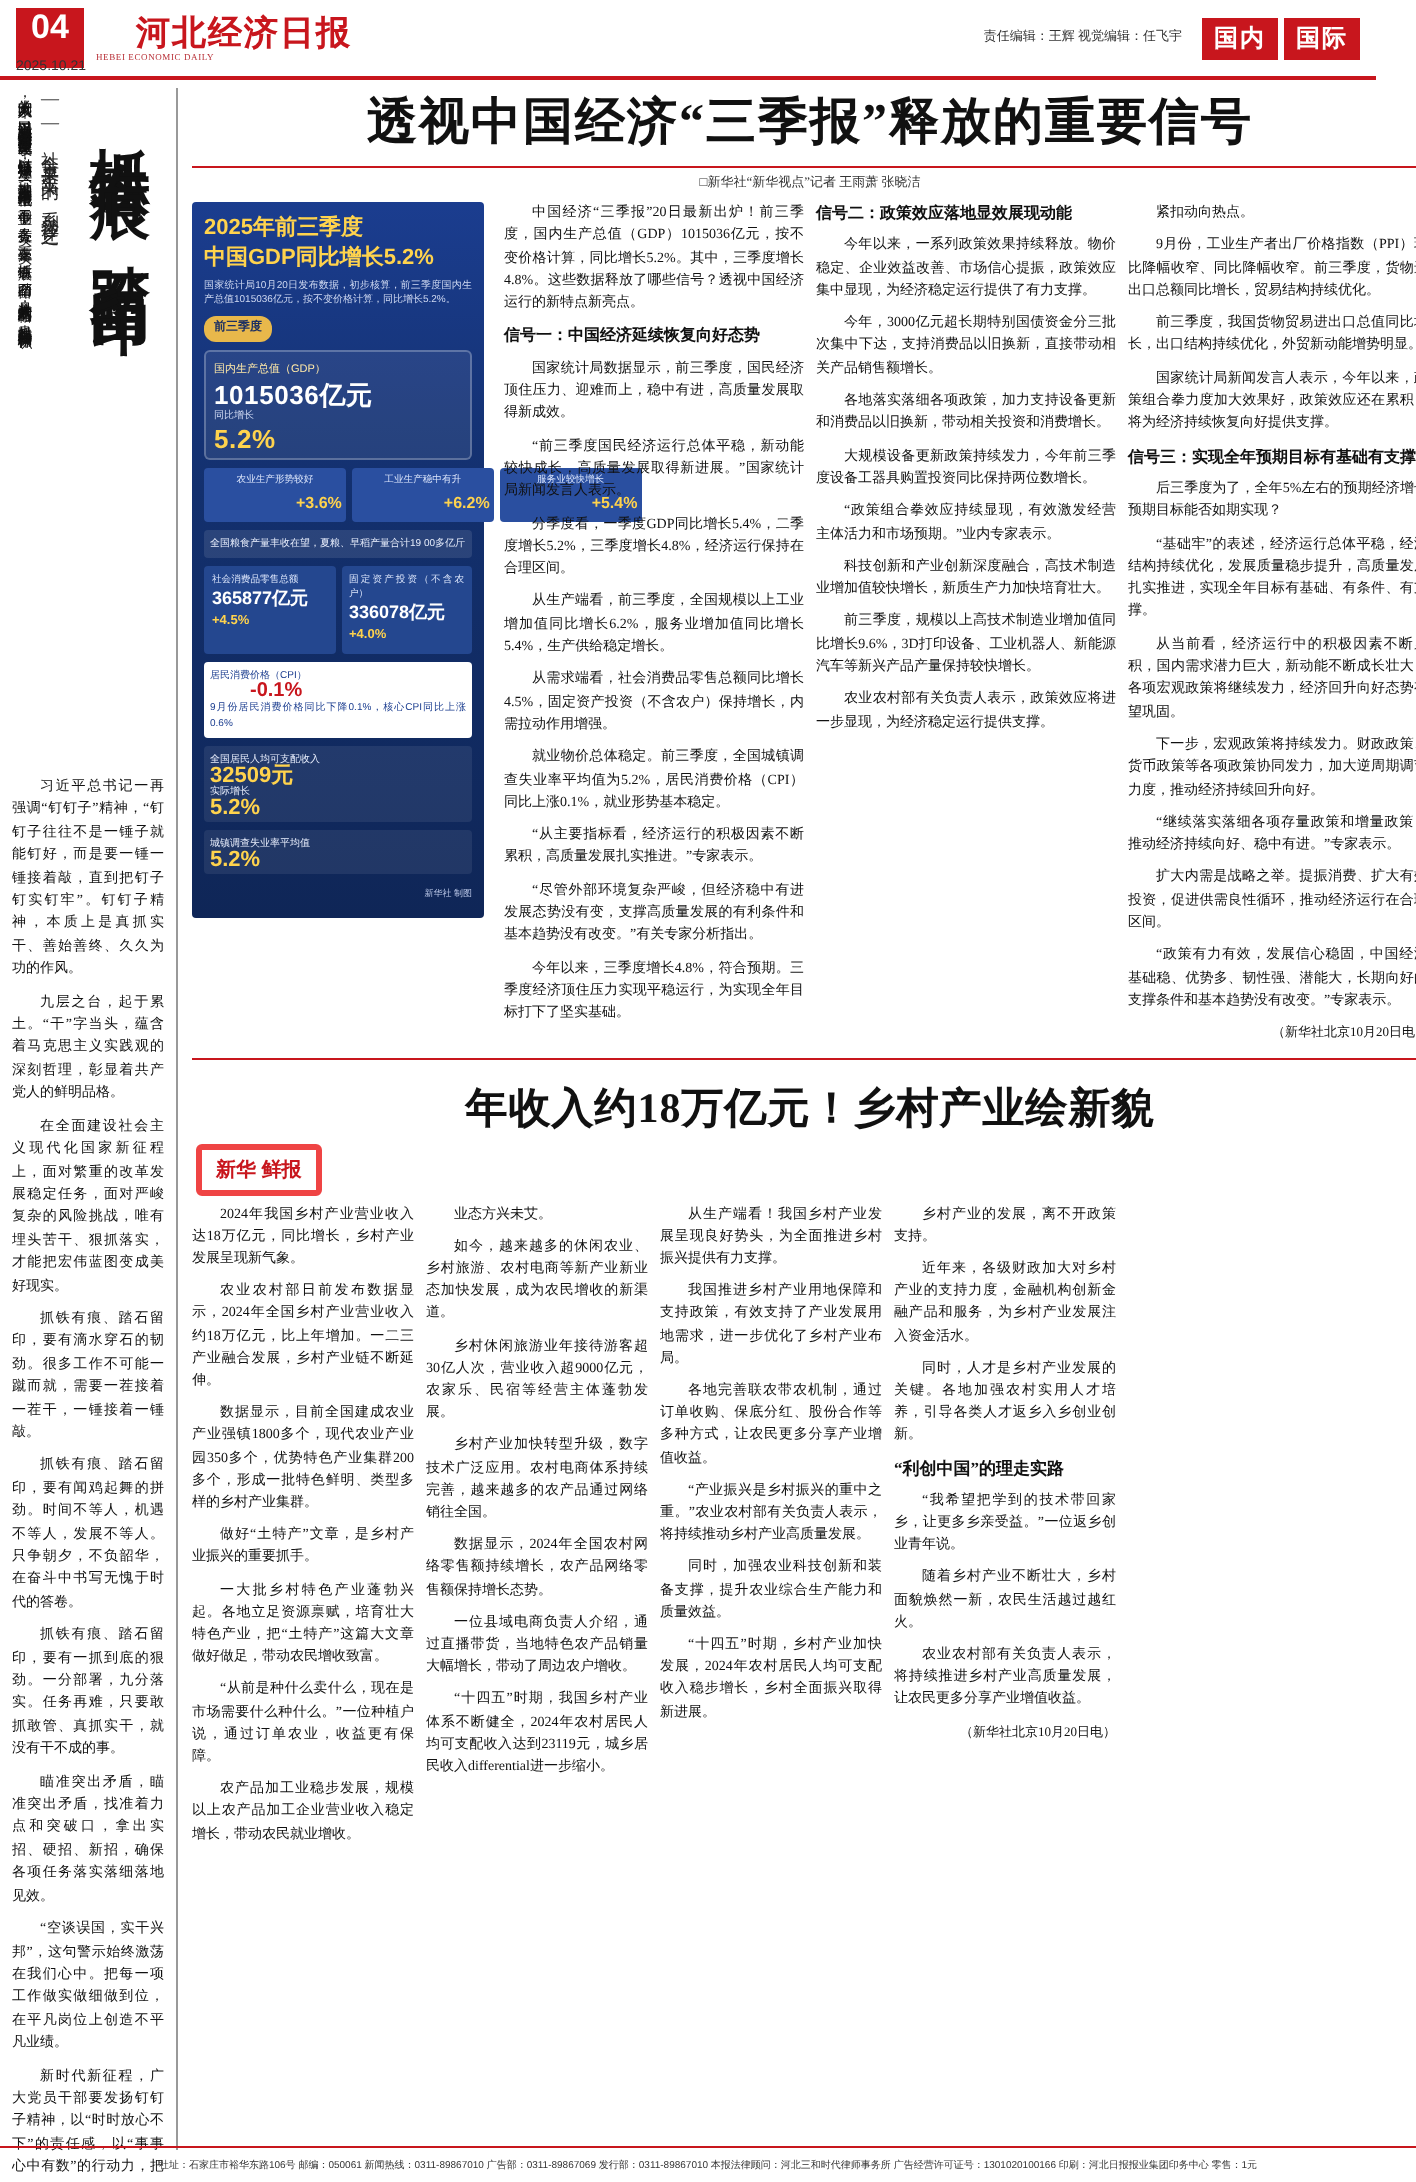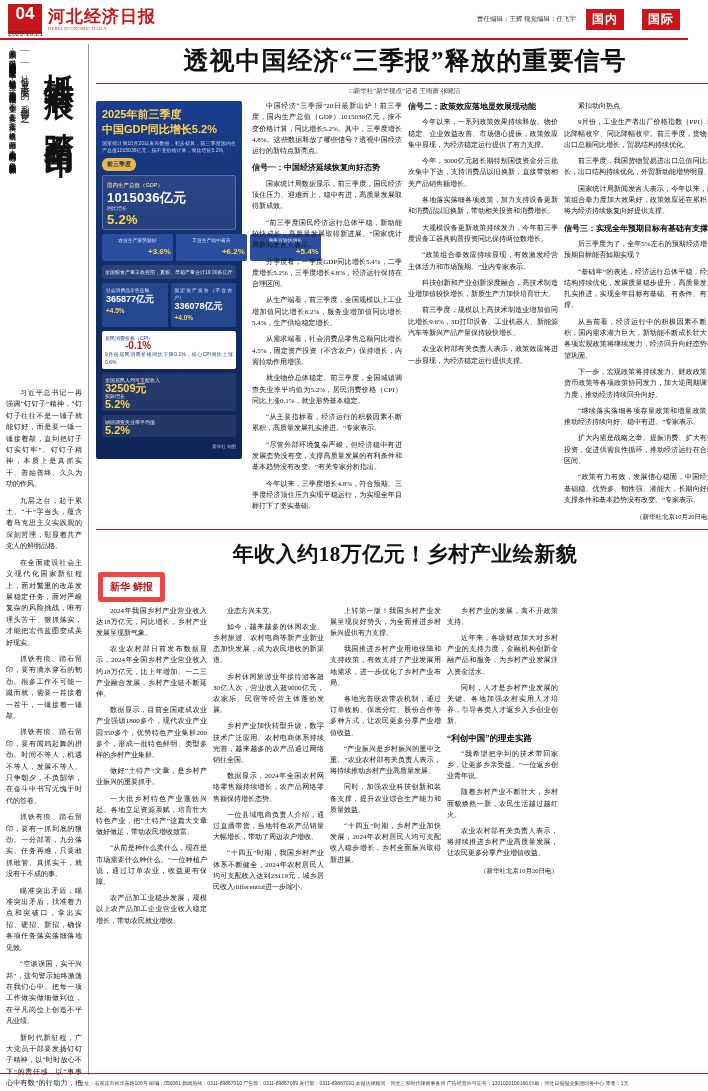--- a/index.html
+++ b/index.html
@@ -30,27 +30,28 @@
   .mast-date {
     position:absolute; left:8px; top:30px;
     font-size:7px; color:#333; font-family:"Liberation Sans", sans-serif;
   }
   .logo {
     margin-left:6px; display:flex; flex-direction:column; justify-content:center;
   }
   .logo-cn {
     font-size:17px; font-weight:bold; color:#c8161d; letter-spacing:1px;
     line-height:18px;
+    margin-left:20px;
   }
   .logo-en { font-size:4.5px; color:#b9333a; letter-spacing:.3px;}
   .mast-credits {
     margin-left:auto; margin-right:10px; text-align:right;
     font-size:6.5px; color:#333; line-height:10px;
   }
-  .mast-tags { display:flex; gap:18px; align-items:flex-start; }
+  .mast-tags { display:flex; gap:3px; align-items:flex-start; }
   .tag {
     background:#c8161d; color:#fff; font-size:12px; font-weight:bold;
     padding:2px 6px; letter-spacing:1px;
     font-family:"Liberation Sans", sans-serif;
   }
 
   
   .body-wrap { display:flex; height:1035px; padding:4px 6px 0 6px; }
   .col-left { width:196px; border-right:1px solid #999; padding-right:6px; }
   .col-right { flex:1; padding-left:7px; }
@@ -143,21 +144,21 @@
   .inc .big { font-size:11px; font-weight:bold; color:#ffd34d; }
   .info-src { font-size:4.5px; color:#b9c6e6; margin-top:4px; text-align:right; }
 
   
   .story2-head {
     font-size:21px; font-weight:bold; text-align:center; margin:10px 0 4px;
     letter-spacing:.5px;
   }
   .divider-red { border-top:1px solid #c8161d; margin:6px 0 6px; }
   .xinhua-badge {
-    display:inline-block; border:5px solid #ef4444; color:#c8161d;
+    display:inline-block; border:3px solid #ef4444; color:#c8161d;
     font-size:10px; font-weight:bold; padding:3px 7px; border-radius:3px;
     font-family:"Liberation Sans", sans-serif;
   }
   .four-col { display:flex; gap:6px; margin-top:4px; }
   .fc { width:111px; font-size:7px; line-height:11.2px; text-align:justify; }
   .fc p { margin:0 0 5px 0; text-indent:14px; }
 
   
   .footer {
     position:absolute; left:0; bottom:0; width:708px; height:18px;
@@ -343,21 +344,21 @@
         <div class="fc">
           <p>业态方兴未艾。</p>
           <p>如今，越来越多的休闲农业、乡村旅游、农村电商等新产业新业态加快发展，成为农民增收的新渠道。</p>
           <p>乡村休闲旅游业年接待游客超30亿人次，营业收入超9000亿元，农家乐、民宿等经营主体蓬勃发展。</p>
           <p>乡村产业加快转型升级，数字技术广泛应用。农村电商体系持续完善，越来越多的农产品通过网络销往全国。</p>
           <p>数据显示，2024年全国农村网络零售额持续增长，农产品网络零售额保持增长态势。</p>
           <p>一位县域电商负责人介绍，通过直播带货，当地特色农产品销量大幅增长，带动了周边农户增收。</p>
           <p>“十四五”时期，我国乡村产业体系不断健全，2024年农村居民人均可支配收入达到23119元，城乡居民收入differential进一步缩小。</p>
         </div>
         <div class="fc">
-          <p>上转第一版！我国乡村产业发展呈现良好势头，为全面推进乡村振兴提供有力支撑。</p>
+          <p>从生产端看！我国乡村产业发展呈现良好势头，为全面推进乡村振兴提供有力支撑。</p>
           <p>我国推进乡村产业用地保障和支持政策，有效支持了产业发展用地需求，进一步优化了乡村产业布局。</p>
           <p>各地完善联农带农机制，通过订单收购、保底分红、股份合作等多种方式，让农民更多分享产业增值收益。</p>
           <p>“产业振兴是乡村振兴的重中之重。”农业农村部有关负责人表示，将持续推动乡村产业高质量发展。</p>
           <p>同时，加强农业科技创新和装备支撑，提升农业综合生产能力和质量效益。</p>
           <p>“十四五”时期，乡村产业加快发展，2024年农村居民人均可支配收入稳步增长，乡村全面振兴取得新进展。</p>
         </div>
         <div class="fc">
           <p>乡村产业的发展，离不开政策支持。</p>
           <p>近年来，各级财政加大对乡村产业的支持力度，金融机构创新金融产品和服务，为乡村产业发展注入资金活水。</p>
           <p>同时，人才是乡村产业发展的关键。各地加强农村实用人才培养，引导各类人才返乡入乡创业创新。</p>

